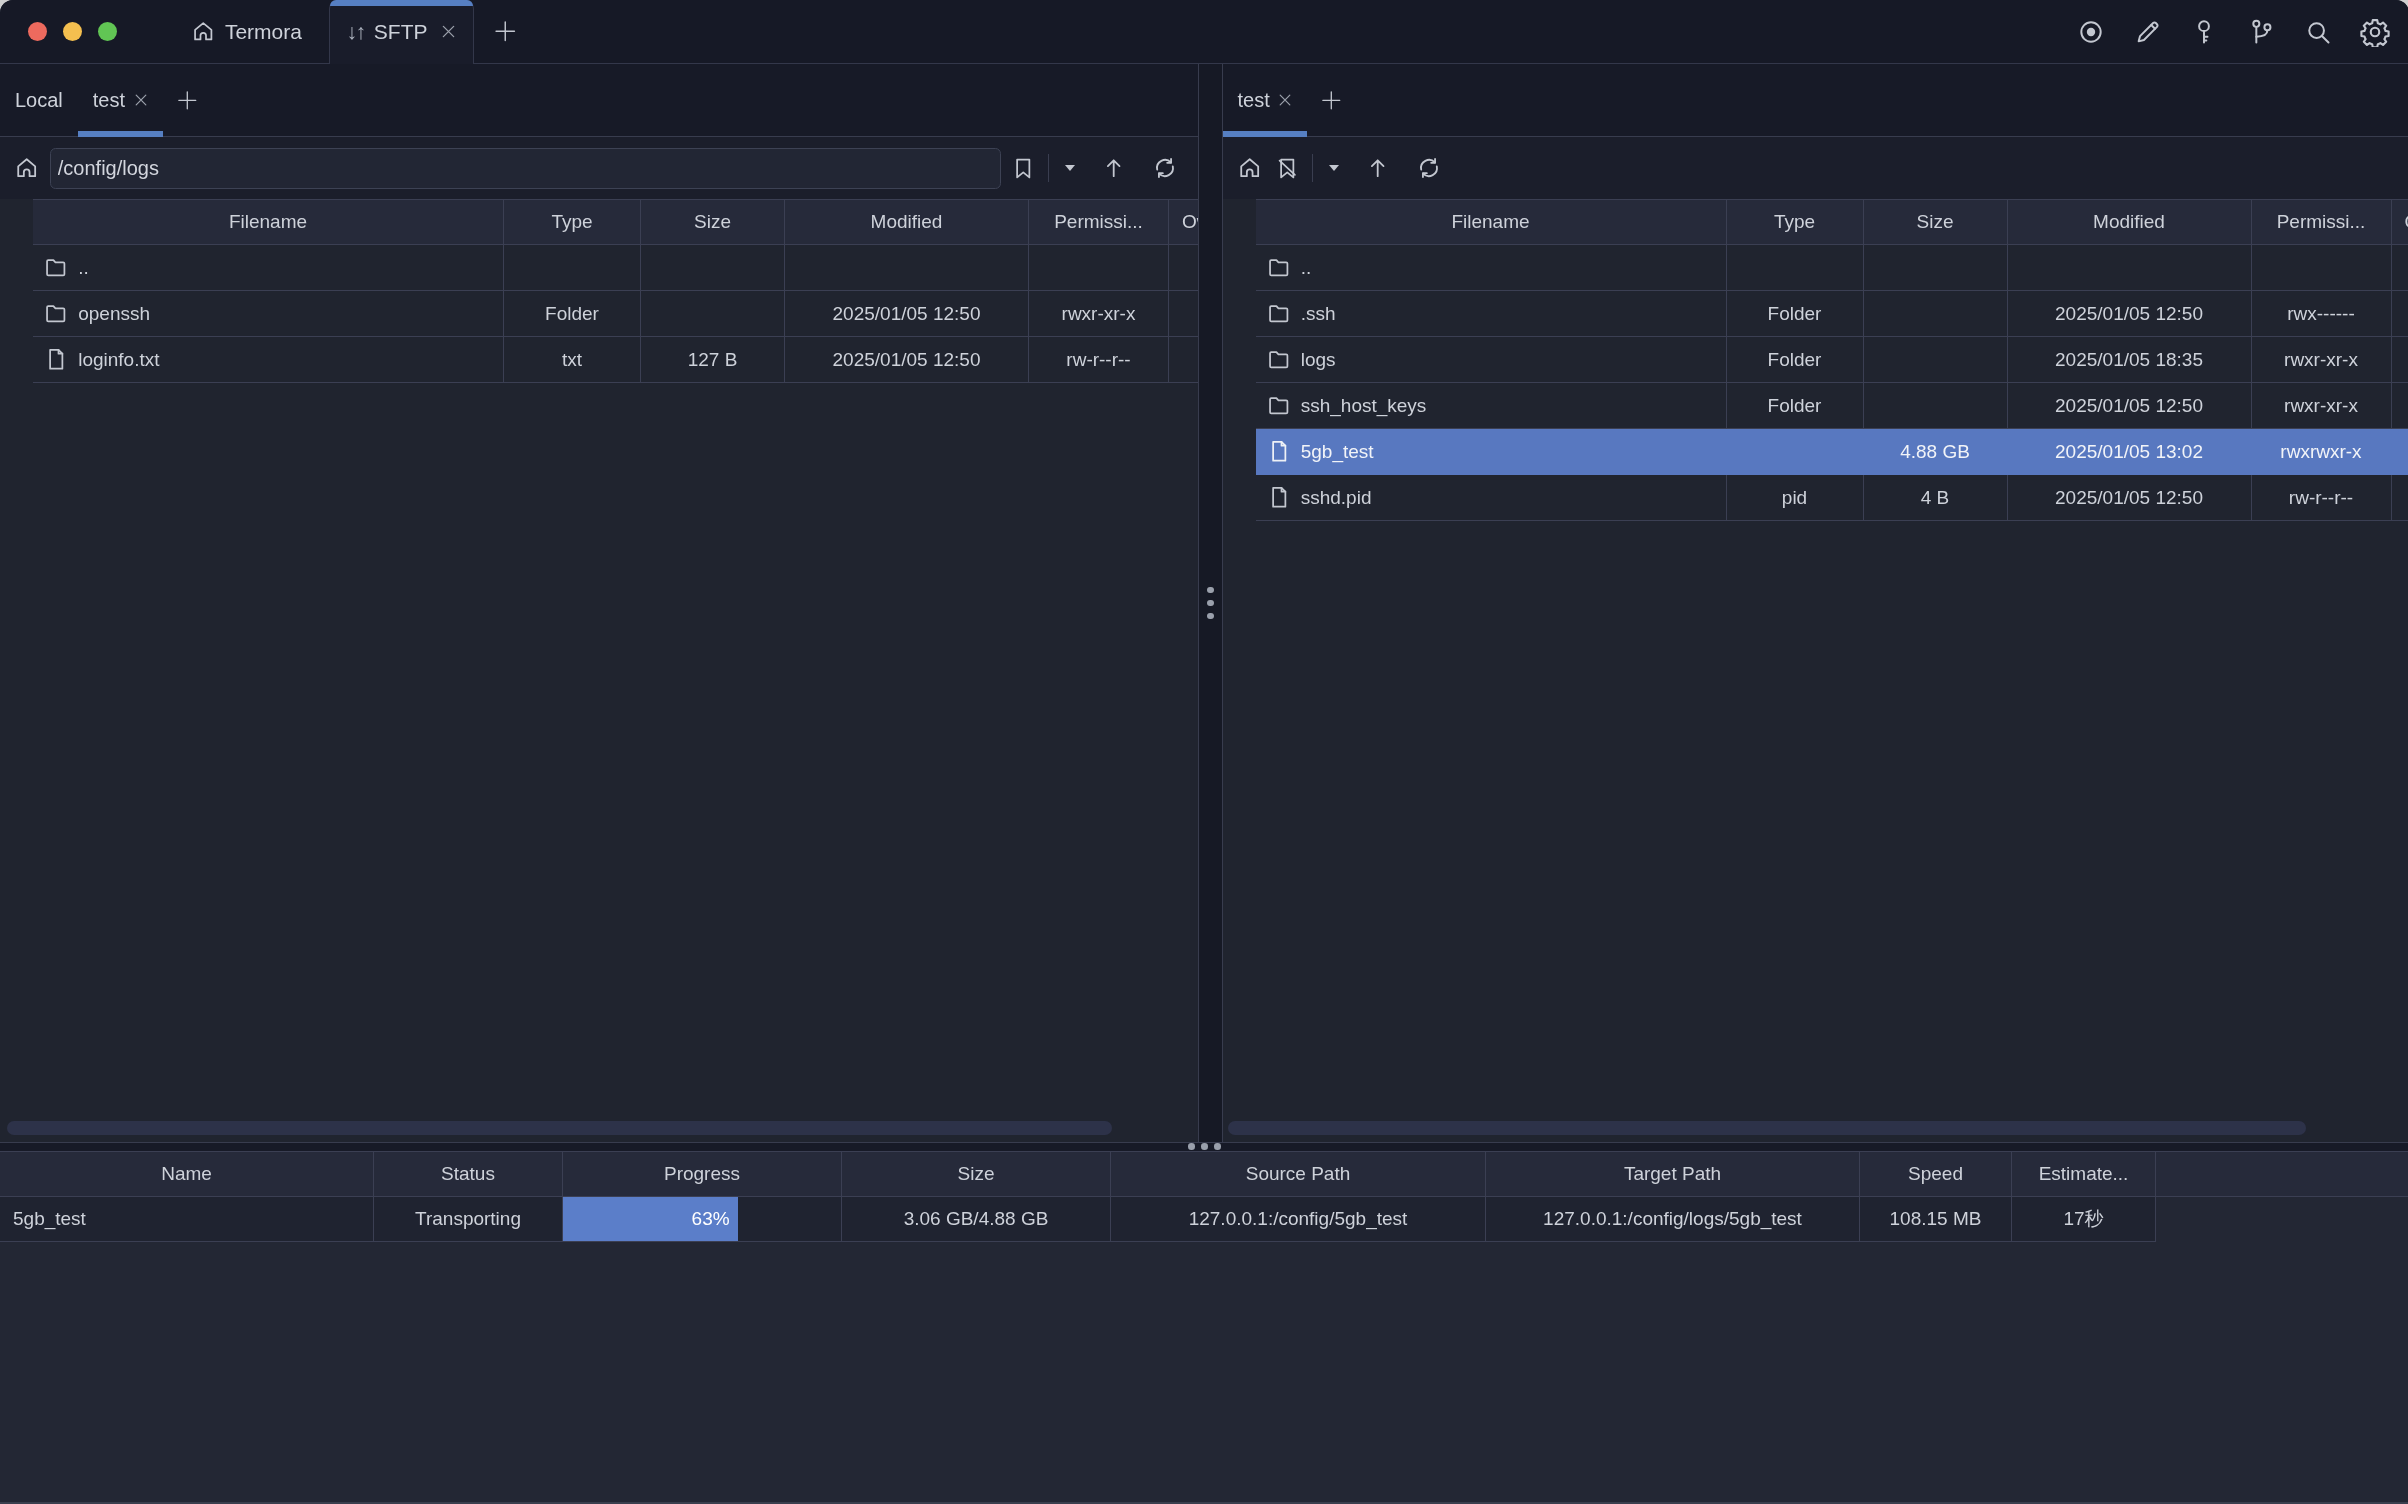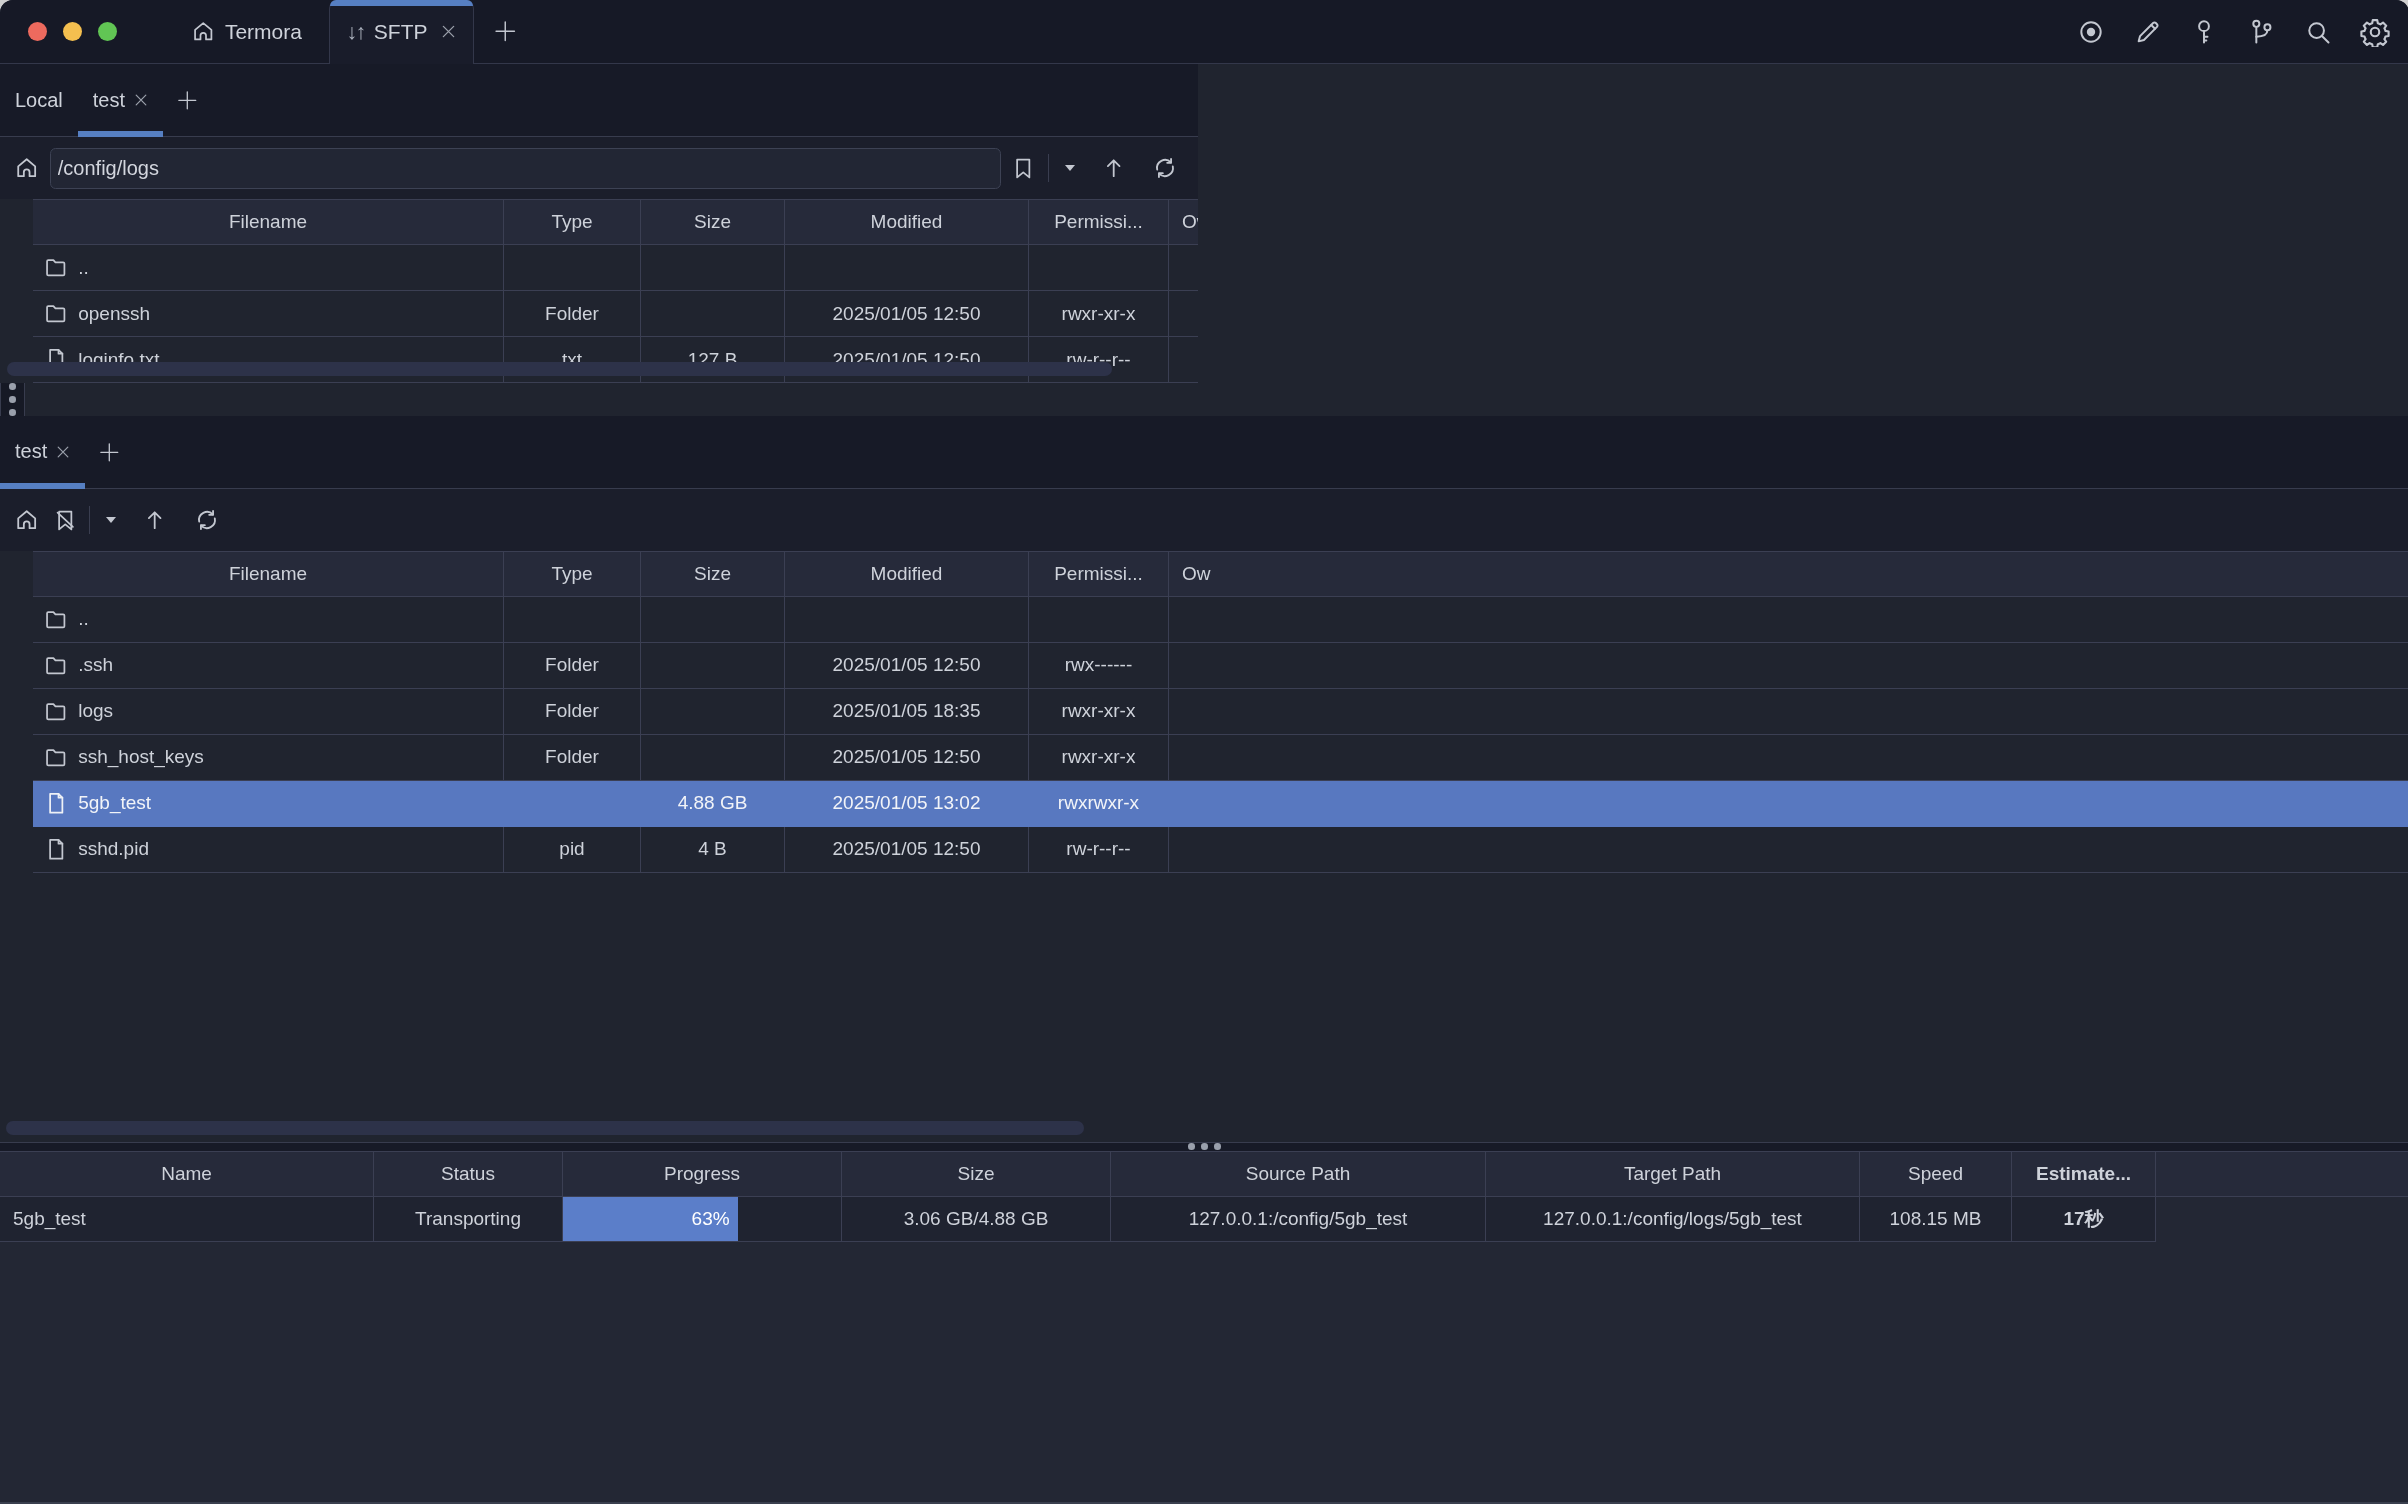--- a/index.html
+++ b/index.html
@@ -30,21 +30,21 @@
     border-radius:8.5px 8.5px 0 0; margin-bottom:-0.9px; padding:0 17px;}
   .tb-tab.active::before{content:""; position:absolute; top:0; left:0; right:0; height:5.6px;
     background:var(--accent); border-radius:8.5px 8.5px 0 0;}
   .transfer-glyph{font-size:21.7px; color:var(--dim); letter-spacing:-1.9px;}
   .close-x{margin-left:3.8px;}
   .tb-plus{display:flex; align-items:center; padding:0 19px; background:none; border:none; cursor:pointer;}
   .tb-icons{margin-left:auto; display:flex; align-items:center; gap:21px; padding-right:15px;}
   .tb-icon{background:none; border:none; cursor:pointer; padding:3.8px;}
 
   
-  .main{display:flex; height:1078px; background:var(--tablebg);flex-direction:column;}
+  .main{display:flex; height:1078px; background:var(--tablebg);}
   .pane{display:flex; flex-direction:column; min-width:0; position:relative;}
   .pane.left{width:1198px;}
   .pane.rightp{flex:1;}
   .v-splitter{width:24.5px; background:var(--splitbg); border-left:0.9px solid #383c4e;
     border-right:0.9px solid #383c4e; display:flex; flex-direction:column; gap:6.6px;
     align-items:center; justify-content:center; cursor:col-resize;}
   .dot{width:6.6px; height:6.6px; border-radius:50%; background:#9aa0ac;}
 
   
   .pane-tabs{height:73px; background:var(--strip); border-bottom:0.9px solid #383c4e;
@@ -88,21 +88,21 @@
   .tt-row{display:flex; align-items:stretch;}
   .tt-head{height:46px;}
   .tt-body{height:45px;}
   .tt-cell{display:flex; align-items:center; justify-content:center; font-size:19px;
     border-right:0.9px solid var(--grid); overflow:hidden; white-space:nowrap;text-align:right;}
   .tt-head .tt-cell{background:var(--headbg); border-top:0.9px solid var(--grid);
     border-bottom:0.9px solid var(--grid); cursor:pointer;}
   .tt-body .tt-cell{background:var(--ttrow); border-bottom:0.9px solid var(--grid);}
   .tt-cell.c0{width:374px;} .tt-cell.c1{width:189px;} .tt-cell.c2{width:279px; padding:0; position:relative;}
   .tt-cell.c3{width:269px;} .tt-cell.c4{width:375px;} .tt-cell.c5{width:374px;}
-  .tt-cell.c6{width:152px;} .tt-cell.c7{width:144px;font-weight:bold;}
+  .tt-cell.c6{width:152px;} .tt-cell.c7{width:144px;}
   .tt-cell.c8{flex:1; border-right:none;}
   .tt-body .tt-cell.c8{background:var(--bottombg); border-bottom:none;}
   .tt-body .tt-cell.c0{justify-content:flex-start; padding-left:13px;}
   .progress-wrap{position:absolute; inset:0; display:flex; align-items:stretch;}
   .progress-fill{background:var(--progress); display:flex; align-items:center; justify-content:flex-end;
     padding-right:8.5px; color:#ffffff; font-size:19px;}
   .bottom-fill{height:263px; background:var(--bottombg); border-bottom:3.8px solid #3a3f4e;}
 </style>
 </head>
 <body>

